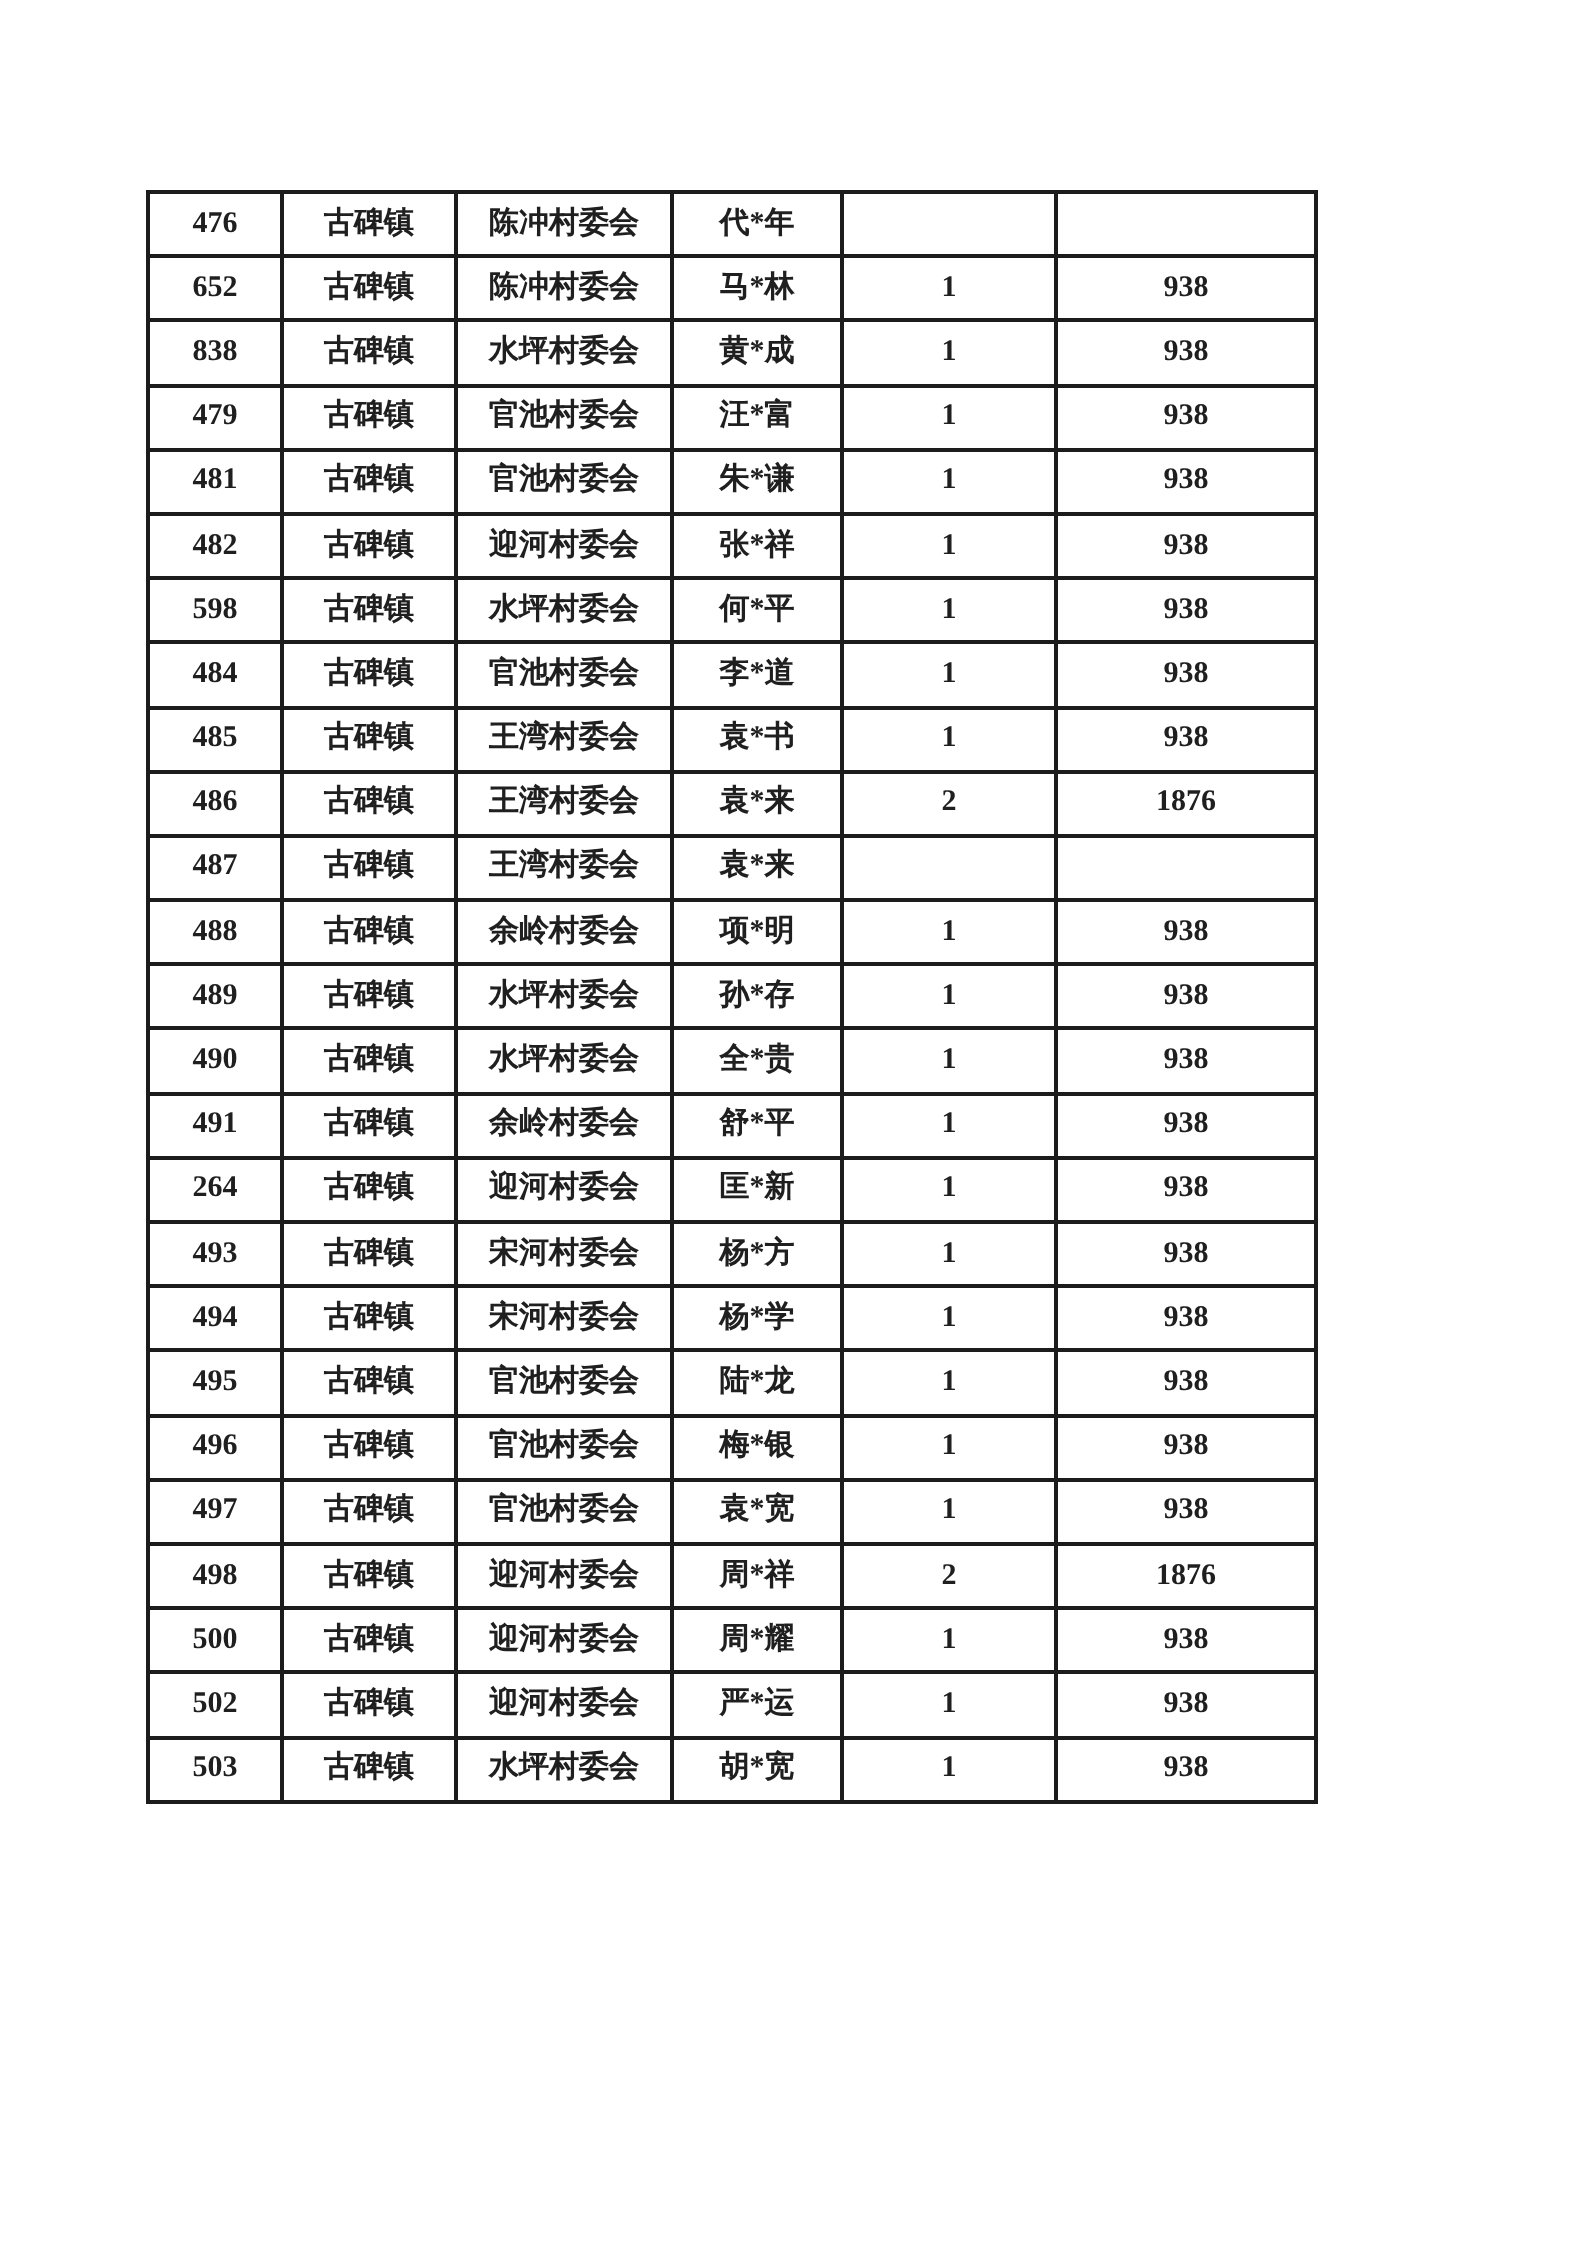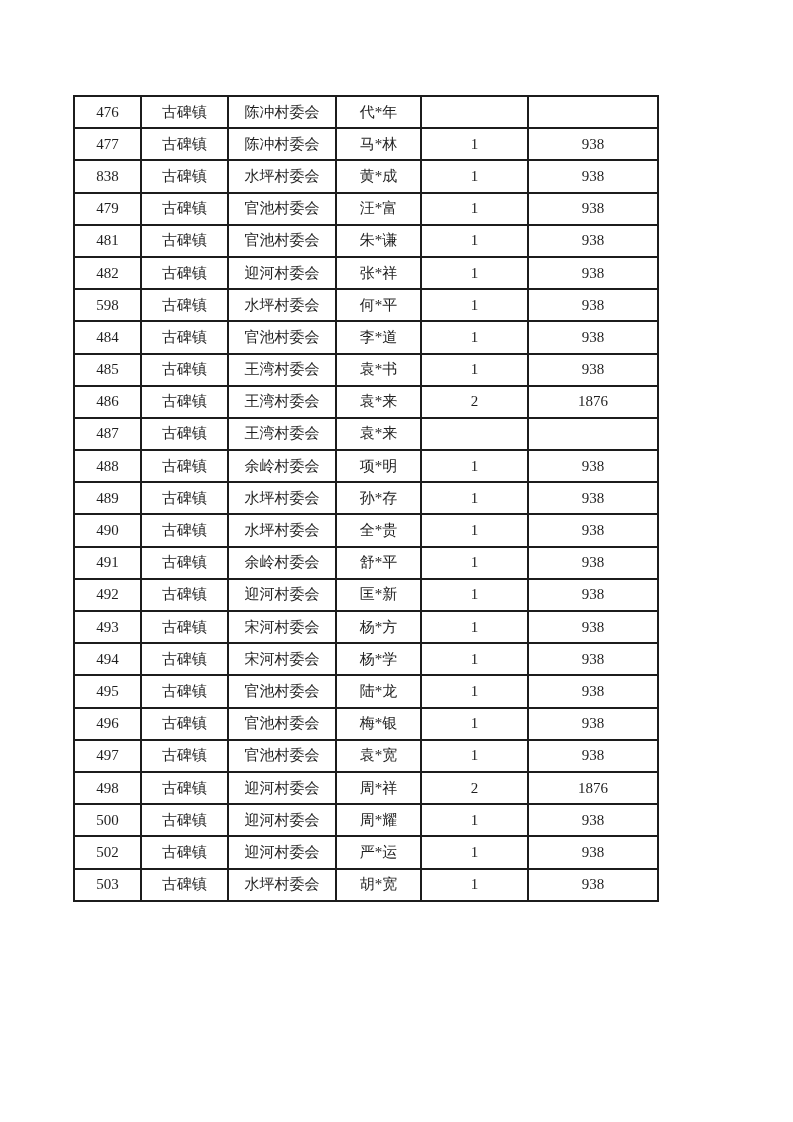--- a/index.html
+++ b/index.html
@@ -16,20 +16,21 @@
     height: 1122px;
     position: relative;
     background: var(--page-bg);
     font-family: "Liberation Serif", "DejaVu Serif", serif;
     overflow: hidden;
   }
   .page {
     position: absolute;
     inset: 0;
     background: var(--page-bg);
+    font-weight: bold;
   }
   table.data-table {
     position: absolute;
     left: 73px;
     top: 95px;
     width: 584px;
     table-layout: fixed;
     border-collapse: collapse;
     border-spacing: 0;
     color: var(--text-color);
@@ -62,21 +63,21 @@
     <tbody>
         <tr>
     <td>476</td>
     <td>古碑镇</td>
     <td>陈冲村委会</td>
     <td>代*年</td>
     <td></td>
     <td></td>
   </tr>
         <tr>
-    <td>477</td>
+    <td>652</td>
     <td>古碑镇</td>
     <td>陈冲村委会</td>
     <td>马*林</td>
     <td>1</td>
     <td>938</td>
   </tr>
         <tr>
     <td>838</td>
     <td>古碑镇</td>
     <td>水坪村委会</td>
@@ -174,21 +175,21 @@
   </tr>
         <tr>
     <td>491</td>
     <td>古碑镇</td>
     <td>余岭村委会</td>
     <td>舒*平</td>
     <td>1</td>
     <td>938</td>
   </tr>
         <tr>
-    <td>492</td>
+    <td>264</td>
     <td>古碑镇</td>
     <td>迎河村委会</td>
     <td>匡*新</td>
     <td>1</td>
     <td>938</td>
   </tr>
         <tr>
     <td>493</td>
     <td>古碑镇</td>
     <td>宋河村委会</td>

